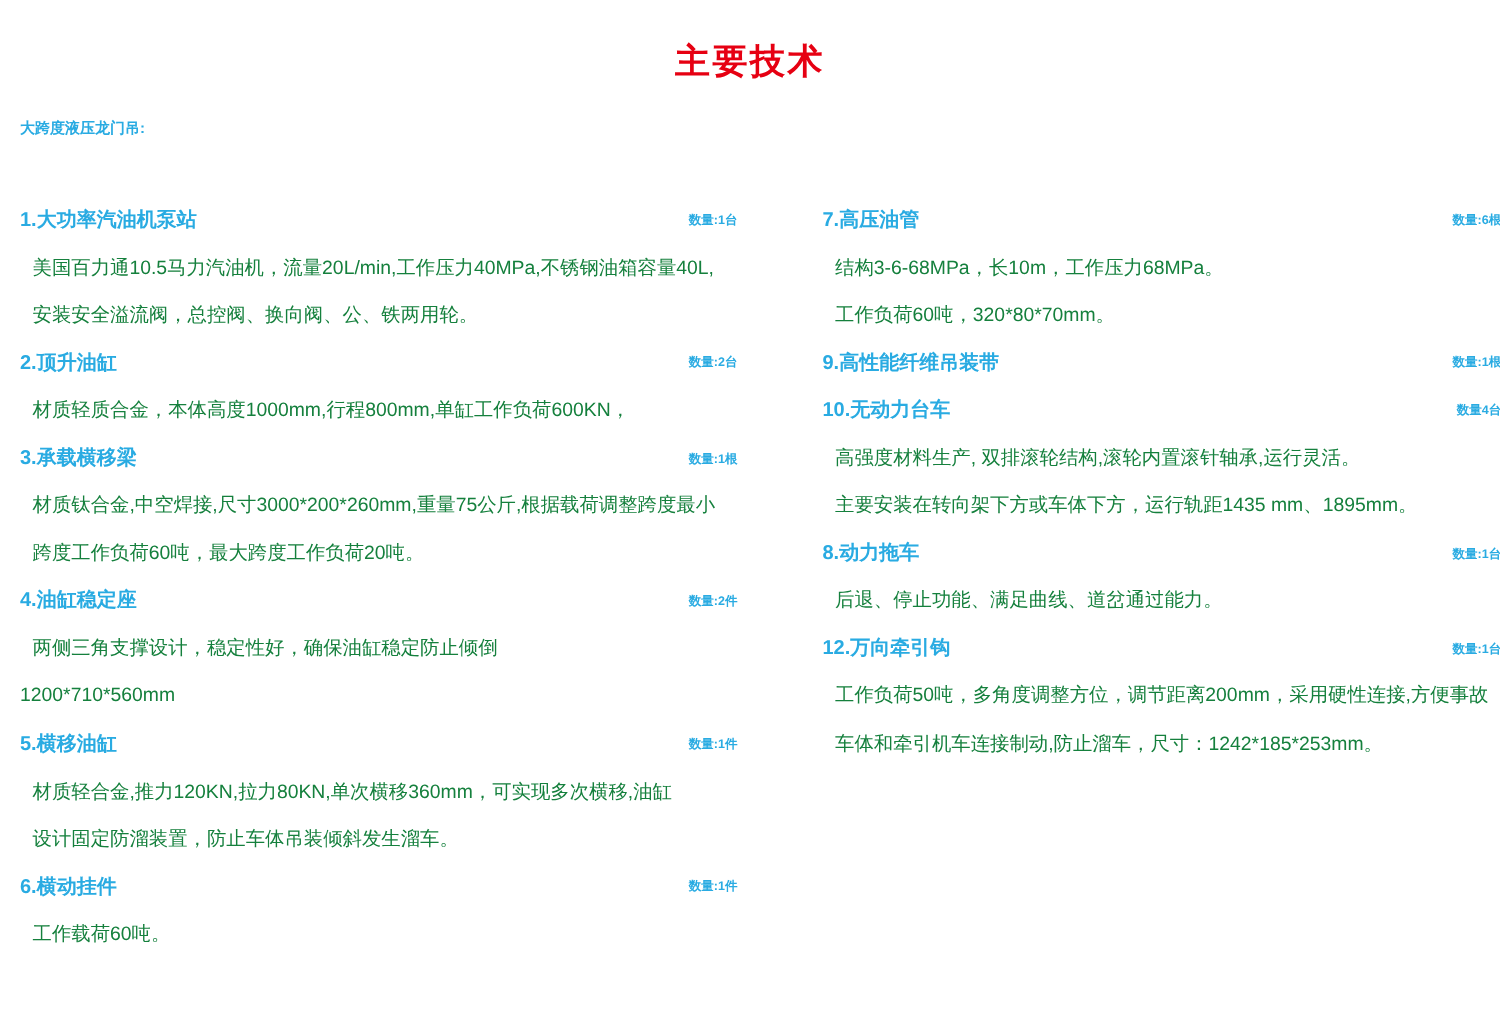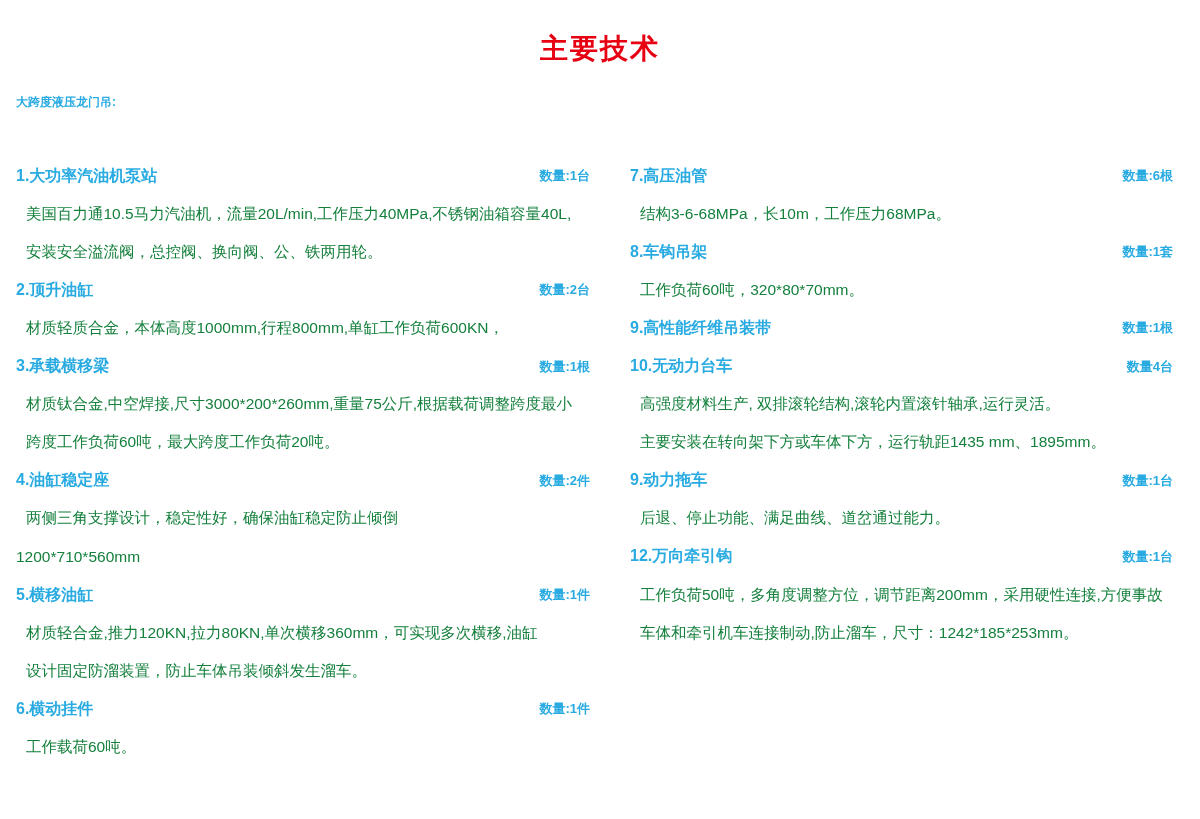--- a/index.html
+++ b/index.html
@@ -40,37 +40,37 @@
   }
   .intro-line {
     color: #4f4c4b;
     font-size: 15.5px;
   }
   .col {
     position: absolute;
     top: 157px;
   }
   .col-left  { left: 16px;  width: 574px; }
-  .col-right { left: 630px; width: 543px; }
+  .col-right { left: 658px; width: 543px; }
   .row {
     height: 38.1px;
     display: flex;
     align-items: center;
     white-space: nowrap;
   }
   .row.header { justify-content: space-between; }
   .item-title {
     color: #29abe2;
     font-weight: bold;
     font-size: 16px;
   }
   .item-qty {
     color: #29abe2;
     font-weight: bold;
-    font-size: 13px;
+    font-size: 10px;
   }
   .spec-line {
     color: #15803d;
     font-size: 15.5px;
     padding-left: 10px;
   }
   .spec-line.no-indent { padding-left: 0; }
 </style>
 </head>
 <body>
@@ -151,24 +151,20 @@
   <div class="col col-right">
 
     <div class="row header">
       <span class="item-title">7.高压油管</span>
       <span class="item-qty">数量:6根</span>
     </div>
     <div class="row">
         <span class="spec-line">结构3-6-68MPa，长10m，工作压力68MPa。</span>
       </div>
 
-    <div class="row header">
-      <span class="item-title">8.车钩吊架</span>
-      <span class="item-qty">数量:1套</span>
-    </div>
     <div class="row">
         <span class="spec-line">工作负荷60吨，320*80*70mm。</span>
       </div>
 
     <div class="row header">
       <span class="item-title">9.高性能纤维吊装带</span>
       <span class="item-qty">数量:1根</span>
     </div>
 
     <div class="row header">
@@ -176,21 +172,21 @@
       <span class="item-qty">数量4台</span>
     </div>
     <div class="row">
         <span class="spec-line">高强度材料生产, 双排滚轮结构,滚轮内置滚针轴承,运行灵活。</span>
       </div>
     <div class="row">
         <span class="spec-line">主要安装在转向架下方或车体下方，运行轨距1435 mm、1895mm。</span>
       </div>
 
     <div class="row header">
-      <span class="item-title">9.动力拖车</span>
+      <span class="item-title">8.动力拖车</span>
       <span class="item-qty">数量:1台</span>
     </div>
     <div class="row">
         <span class="spec-line">后退、停止功能、满足曲线、道岔通过能力。</span>
       </div>
 
     <div class="row header">
       <span class="item-title">12.万向牵引钩</span>
       <span class="item-qty">数量:1台</span>
     </div>

